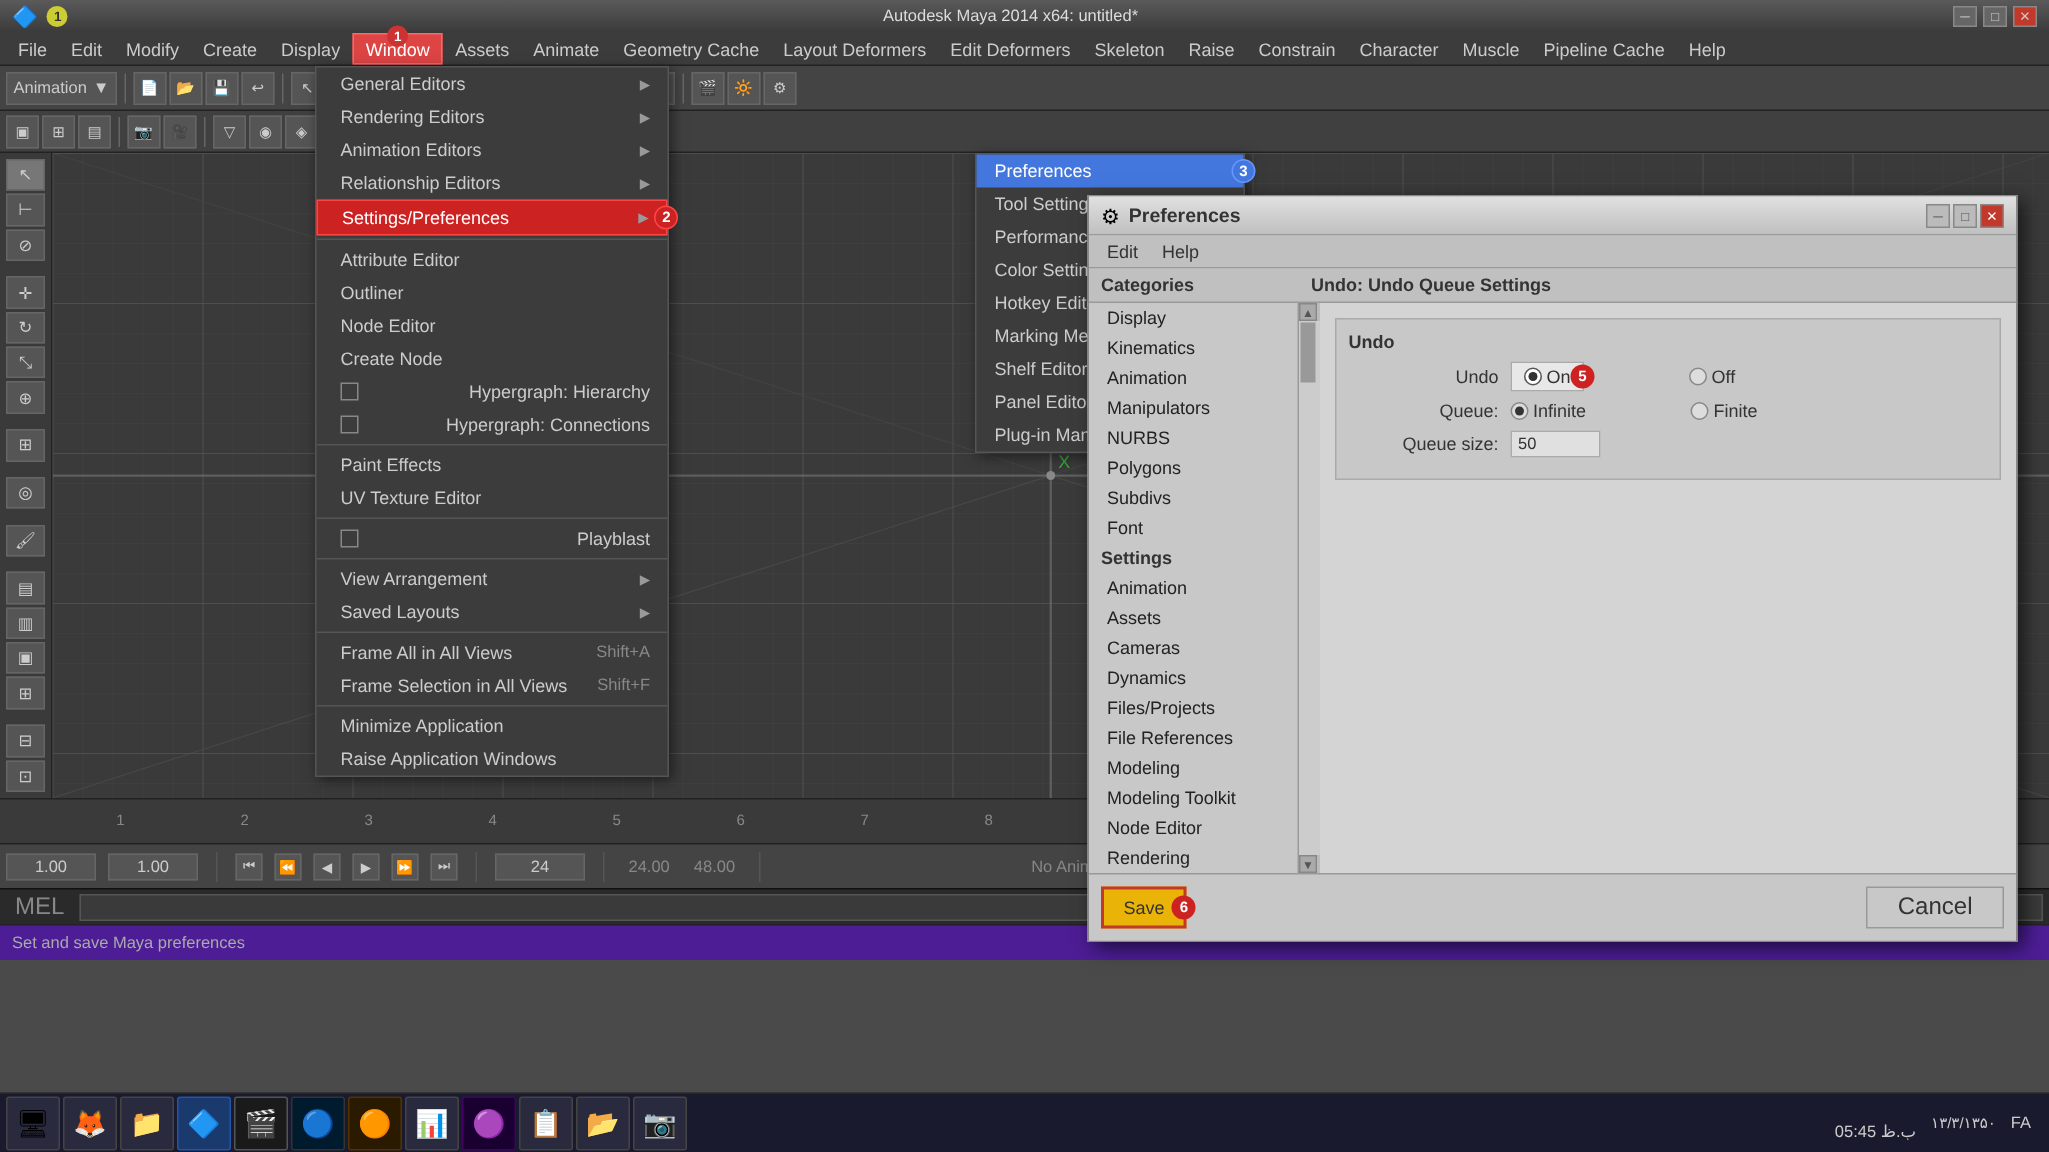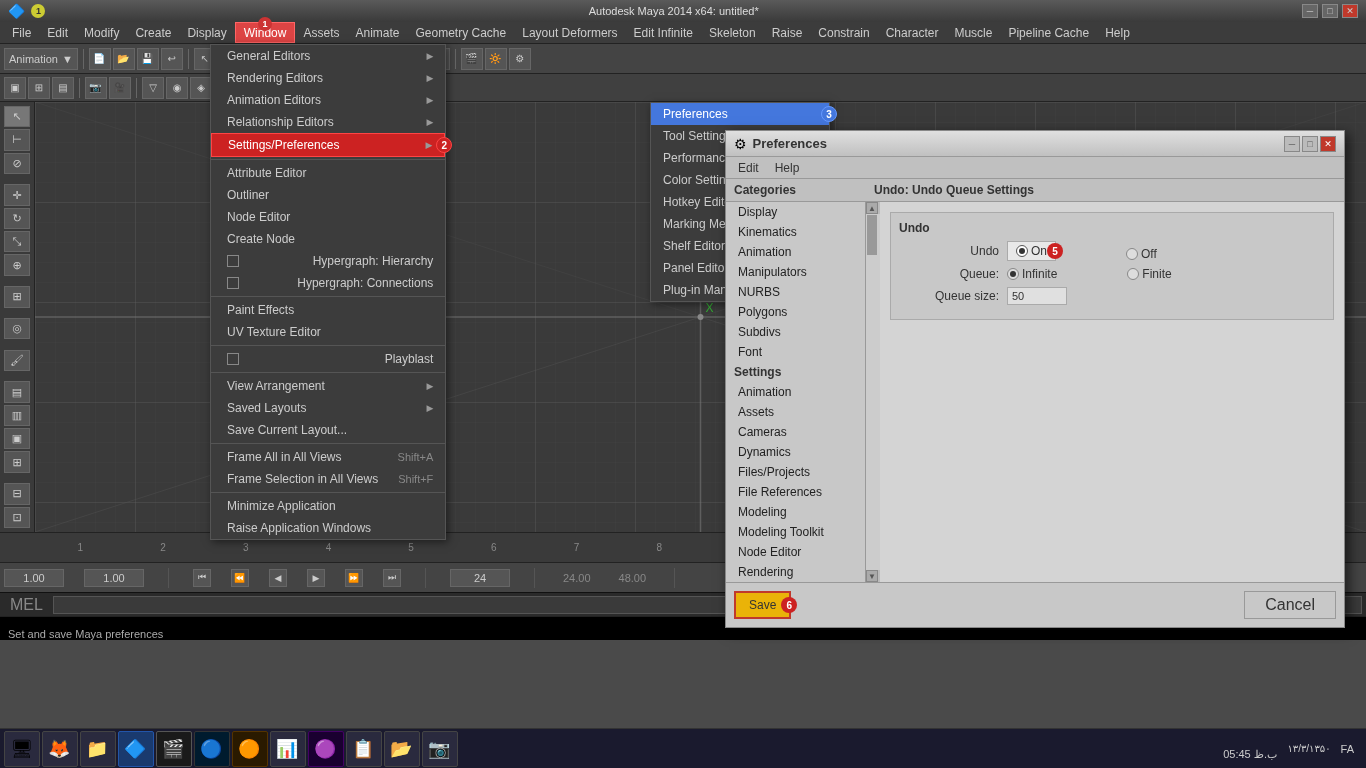--- a/index.html
+++ b/index.html
@@ -68,45 +68,45 @@
     .pref-sidebar-item { padding: 3px 8px 3px 12px; color: #222; font-size: 12px; cursor: pointer; }
     .pref-sidebar-header { padding: 3px 8px; color: #333; font-size: 12px; font-weight: bold; }
     .scroll-btn { width: 12px; height: 12px; background: #aaa; border: 1px solid #888; display: flex; align-items: center; justify-content: center; font-size: 8px; color: #555; cursor: pointer; }
     .scroll-thumb { width: 10px; height: 40px; background: #999; margin: 1px; }
 
     .pref-content { flex: 1; background: #d4d4d4; padding: 10px; }
     .pref-subsection { background: #c8c8c8; border: 1px solid #aaa; padding: 8px; margin-bottom: 8px; }
     .pref-subsection-title { font-size: 12px; font-weight: bold; color: #333; margin-bottom: 6px; }
     .pref-row { display: flex; align-items: center; margin-bottom: 6px; }
     .pref-label { width: 100px; text-align: right; color: #333; font-size: 12px; margin-right: 8px; }
-    .pref-radio-group { display: flex; align-items: flex-end; gap: 20px; }
+    .pref-radio-group { display: flex; align-items: center; gap: 20px; }
     .radio-option { display: flex; align-items: center; gap: 3px; color: #333; font-size: 12px; }
     .radio-btn { width: 12px; height: 12px; border-radius: 50%; border: 1px solid #888; background: #ddd; display: flex; align-items: center; justify-content: center; cursor: pointer; }
     .radio-dot { width: 6px; height: 6px; border-radius: 50%; background: #333; }
     .radio-btn.on-active { background: #fff; border: 1px solid #555; }
     .pref-input { height: 18px; background: #e0e0e0; border: 1px solid #aaa; padding: 0 4px; font-size: 11px; color: #333; width: 60px; }
 
     .pref-footer { padding: 8px; display: flex; justify-content: space-between; border-top: 1px solid #999; background: #c8c8c8; }
     .pref-save-btn { background: #eab308; border: 2px solid #c0392b; padding: 4px 13px; color: #333; font-size: 12px; cursor: pointer; }
     .pref-cancel-btn { background: #c8c8c8; border: 1px solid #999; padding: 4px 20px; color: #333; font-size: 16px; cursor: pointer; }
 
     
     .viewport-grid { position: absolute; top: 0; left: 0; width: 100%; height: 100%; }
 
     
     .bottom-timeline { height: 30px; background: #3a3a3a; border-top: 1px solid #222; display: flex; align-items: center; padding: 0 4px; }
     .timeline-numbers { display: flex; flex: 1; align-items: center; overflow: hidden; }
     .time-num { font-size: 10px; color: #888; flex: 1; text-align: center; }
-    .playback-bar { height: 30px; background: #444; border-top: 1px solid #222; display: flex; align-items: center; padding: 0 4px; gap: 20px; }
+    .playback-bar { height: 30px; background: #444; border-top: 1px solid #222; display: flex; align-items: center; padding: 0 4px; gap: 8px; }
     .playback-btn { width: 18px; height: 18px; background: #555; border: 1px solid #666; display: flex; align-items: center; justify-content: center; color: #ccc; font-size: 9px; cursor: pointer; }
     .time-input { width: 60px; height: 18px; background: #555; border: 1px solid #666; color: #ccc; font-size: 11px; padding: 0 3px; text-align: center; }
     .playback-sep { width: 1px; height: 20px; background: #555; margin: 0 4px; }
 
     
-    .status-bar { height: 24px; background: #000000; border-top: 1px solid #222; display: flex; align-items: flex-end; padding: 0 8px; color: #aaa; font-size: 11px; }
+    .status-bar { height: 24px; background: #4c1d95; border-top: 1px solid #222; display: flex; align-items: center; padding: 0 8px; color: #aaa; font-size: 11px; }
 
     
     .mel-bar { height: 24px; background: #2a2a2a; border-top: 1px solid #111; display: flex; align-items: center; padding: 0 4px; gap: 4px; }
     .mel-label { color: #888; font-size: 16px; padding: 0 6px; }
     .mel-input { flex: 1; height: 18px; background: #3a3a3a; border: 1px solid #555; color: #ccc; font-size: 11px; padding: 0 4px; }
 
     
     .taskbar { height: 40px; background: #1a1a2e; position: absolute; bottom: 0; left: 0; right: 0; display: flex; align-items: center; padding: 0 4px; gap: 2px; border-top: 1px solid #333; }
     .taskbar-btn { width: 36px; height: 36px; background: #2a2a3e; border: 1px solid #444; border-radius: 2px; display: flex; align-items: center; justify-content: center; cursor: pointer; font-size: 18px; }
     .pref-scroll-bar { width: 14px; background: #bbb; display: flex; flex-direction: column; }
@@ -143,21 +143,21 @@
   <div class="menu-item">Create</div>
   <div class="menu-item">Display</div>
   <div class="menu-item active highlight-box" style="position:relative;">
     Window
     <span class="num-badge">1</span>
   </div>
   <div class="menu-item">Assets</div>
   <div class="menu-item">Animate</div>
   <div class="menu-item">Geometry Cache</div>
   <div class="menu-item">Layout Deformers</div>
-  <div class="menu-item">Edit Infinite</div>
+  <div class="menu-item">Edit Deformers</div>
   <div class="menu-item">Skeleton</div>
   <div class="menu-item">Raise</div>
   <div class="menu-item">Constrain</div>
   <div class="menu-item">Character</div>
   <div class="menu-item">Muscle</div>
   <div class="menu-item">Pipeline Cache</div>
   <div class="menu-item">Help</div>
 </div>
 
 <div class="toolbar">
@@ -370,21 +370,20 @@
     <div class="menu-dropdown-item"><span class="checkbox"></span>Hypergraph: Hierarchy</div>
     <div class="menu-dropdown-item"><span class="checkbox"></span>Hypergraph: Connections</div>
     <div class="menu-dropdown-sep"></div>
     <div class="menu-dropdown-item">Paint Effects</div>
     <div class="menu-dropdown-item">UV Texture Editor</div>
     <div class="menu-dropdown-sep"></div>
     <div class="menu-dropdown-item"><span class="checkbox"></span>Playblast</div>
     <div class="menu-dropdown-sep"></div>
     <div class="menu-dropdown-item has-sub">View Arrangement</div>
     <div class="menu-dropdown-item has-sub">Saved Layouts</div>
-    <div class="menu-dropdown-item">Save Current Layout...</div>
     <div class="menu-dropdown-sep"></div>
     <div class="menu-dropdown-item">Frame All in All Views <span class="shortcut">Shift+A</span></div>
     <div class="menu-dropdown-item">Frame Selection in All Views <span class="shortcut">Shift+F</span></div>
     <div class="menu-dropdown-sep"></div>
     <div class="menu-dropdown-item">Minimize Application</div>
     <div class="menu-dropdown-item">Raise Application Windows</div>
   </div>
 
   <div style="position:absolute;top:58px;left:220px;">
     <div class="submenu">

